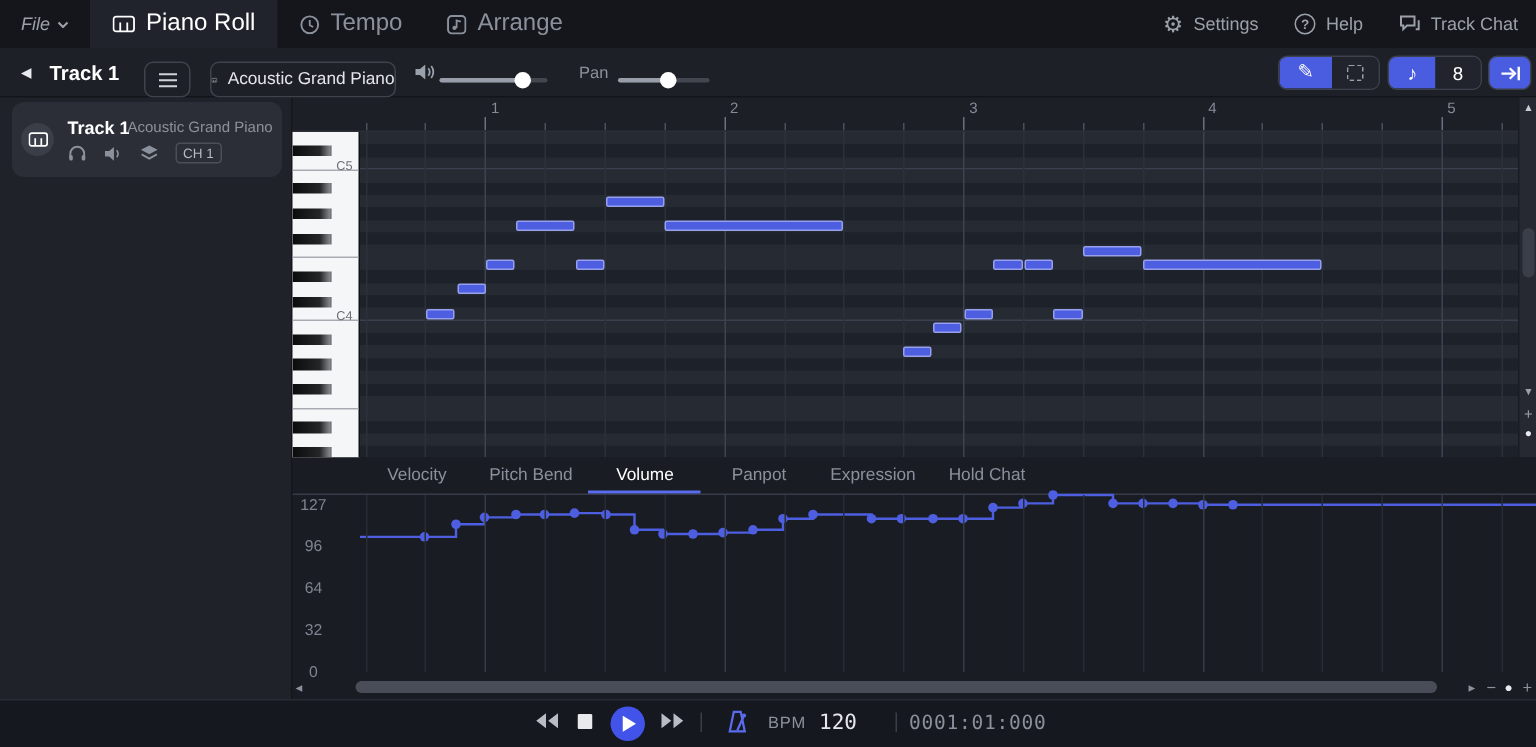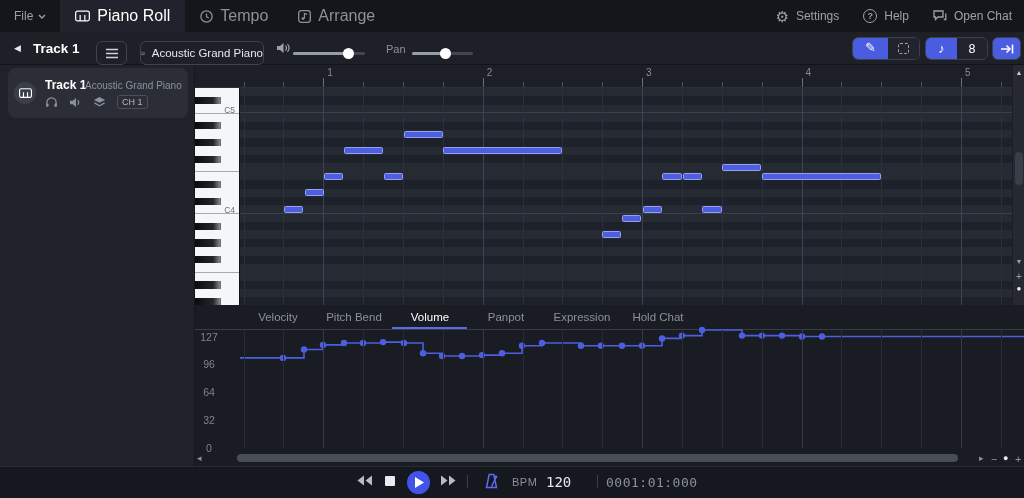--- a/index.html
+++ b/index.html
@@ -3,21 +3,21 @@
 <meta charset="utf-8">
 <style>
   * { margin:0; padding:0; box-sizing:border-box; }
   html,body { width:1024px; height:498px; background:#14161b; overflow:hidden;
               font-family:"Liberation Sans", sans-serif; }
   .abs { position:absolute; }
   #app { position:relative; width:1024px; height:498px; color:#e8eaee; }
 
   
   #topbar { left:0; top:0; width:1024px; height:32px; background:#14161b; display:flex; align-items:stretch; }
-  .menu-file { display:flex; align-items:center; gap:5px; padding:0 14px; color:#9ba1ab; font-size:12px; cursor:pointer; }
+  .menu-file { display:flex; align-items:center; gap:5px; padding:0 14px; color:#9ba1ab; font-size:12px; cursor:pointer;font-style:italic; }
   .tab { display:flex; align-items:center; gap:7px; padding:0 15px; color:#8b919c; font-size:16px; cursor:pointer; }
   .tab.active { background:#20232b; color:#fff; }
   .tab svg, .menu-right svg { flex:0 0 auto; }
   #topbar-right { margin-left:auto; display:flex; align-items:stretch; }
   .menu-right { display:flex; align-items:center; gap:7px; padding:0 12px; color:#9ba1ab; font-size:12px; cursor:pointer; }
   .help-circle { width:14px; height:14px; border:1.4px solid #9ba1ab; border-radius:50%; font-size:9px; font-weight:bold;
                  display:flex; align-items:center; justify-content:center; color:#9ba1ab; }
   .gear { font-size:15px; line-height:15px; color:#9ba1ab; }
 
   
@@ -127,21 +127,21 @@
       </div>
       <div class="menu-right">
         <span class="help-circle">?</span>
         <span>Help</span>
       </div>
       <div class="menu-right">
         <svg width="14" height="12" viewBox="0 0 14 12">
             <path d="M1 1 h9 v6 h-5 l-2.5 2.5 V7 H1 Z" stroke="#9ba1ab" stroke-width="1.3" fill="none"></path>
             <path d="M12.8 3.5 v6 h-2" stroke="#9ba1ab" stroke-width="1.3" fill="none"></path>
           </svg>
-        <span>Open Chat</span>
+        <span>Track Chat</span>
       </div>
     </div>
   </div>
 
   <div id="toolbar" class="abs"></div>
   <div class="abs back-btn">◀</div>
   <div class="abs track-title">Track 1</div>
   <div class="abs box-btn" id="list-btn">
     <svg width="14" height="11" viewBox="0 0 14 11">
         <path d="M1 1.5 H13 M1 5.5 H13 M1 9.5 H13" stroke="#cfd3da" stroke-width="1.4"></path>

